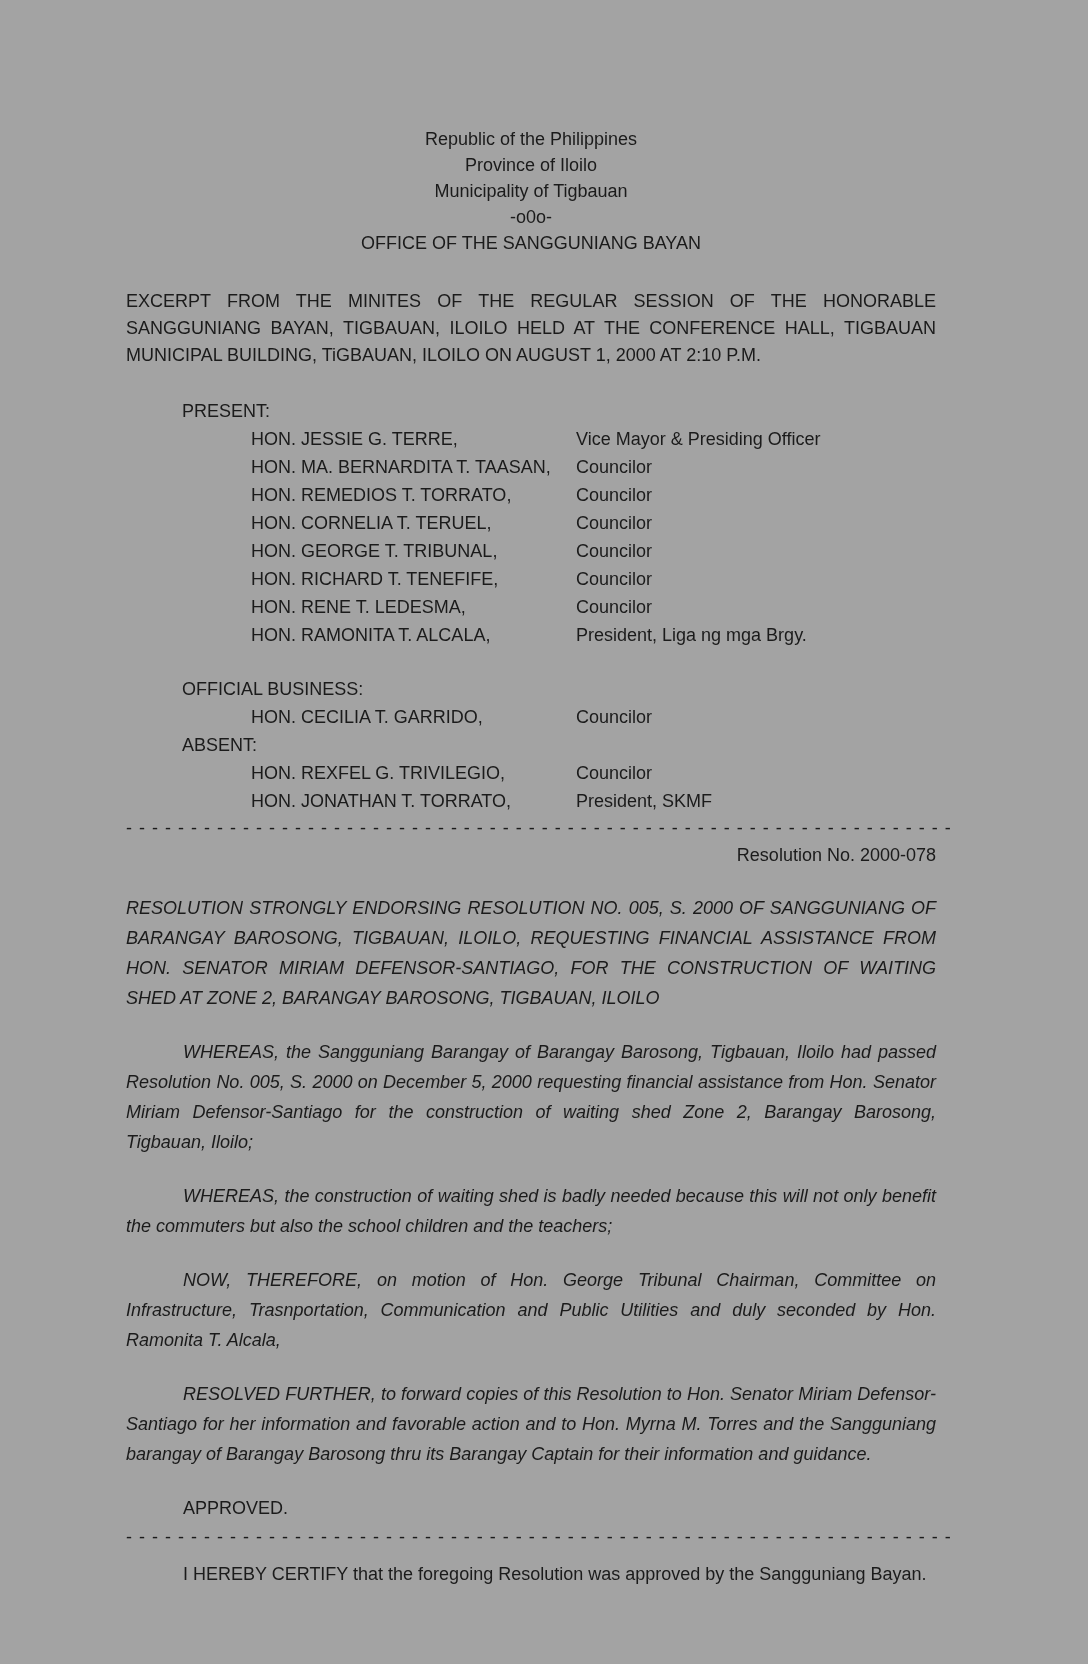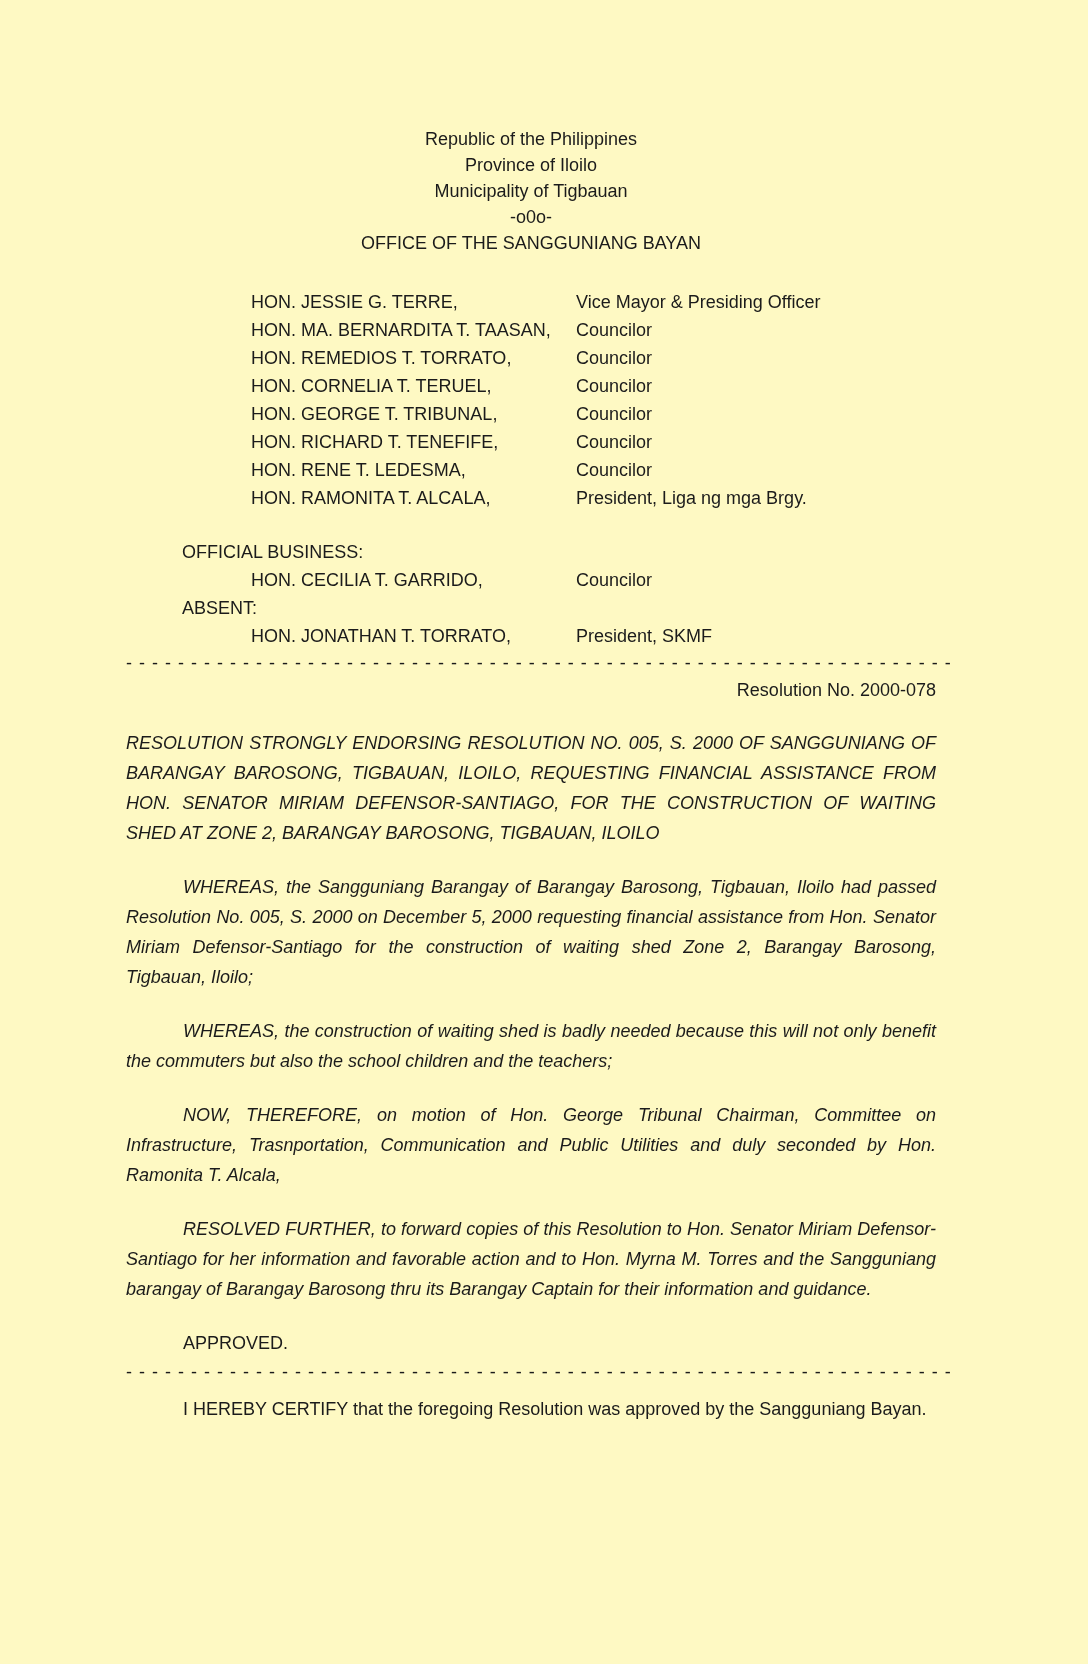--- a/index.html
+++ b/index.html
@@ -4,21 +4,21 @@
 <style>
   html, body {
     margin: 0;
     padding: 0;
     background: #ffffff;
   }
   .page {
     position: relative;
     width: 1088px;
     height: 1664px;
-    background: #fef9c3;
+    background: #a3a3a3;
     color: #1b1b1b;
     font-family: "Liberation Sans", sans-serif;
     font-size: 18px;
     box-sizing: border-box;
     padding: 126px 152px 0 126px; 
     overflow: hidden;
   }
   .doc-header {
     text-align: center;
     line-height: 26px;
@@ -80,21 +80,23 @@
 <div class="page">
 
   <header class="doc-header">
     <div>Republic of the Philippines</div>
     <div>Province of Iloilo</div>
     <div>Municipality of Tigbauan</div>
     <div>-o0o-</div>
     <div>OFFICE OF THE SANGGUNIANG BAYAN</div>
   </header>
 
+  <p class="excerpt">EXCERPT FROM THE MINITES OF THE REGULAR SESSION OF THE HONORABLE SANGGUNIANG BAYAN, TIGBAUAN, ILOILO HELD AT THE CONFERENCE  HALL, TIGBAUAN MUNICIPAL BUILDING, TiGBAUAN, ILOILO ON AUGUST  1, 2000 AT 2:10 P.M.</p>
 
+  <div class="section-label">PRESENT:</div>
 
   <div>
     <div class="roster-row">
       <span class="name">HON. JESSIE G. TERRE,</span><span class="role">Vice Mayor &amp; Presiding Officer</span>
     </div>
     <div class="roster-row">
       <span class="name">HON. MA. BERNARDITA T. TAASAN,</span><span class="role">Councilor</span>
     </div>
     <div class="roster-row">
       <span class="name">HON. REMEDIOS T. TORRATO,</span><span class="role">Councilor</span>
@@ -121,20 +123,23 @@
   <div>
     <div class="roster-row">
       <span class="name">HON. CECILIA T. GARRIDO,</span><span class="role">Councilor</span>
     </div>
   </div>
 
   <div class="section-label">ABSENT:</div>
 
   <div>
     <div class="roster-row">
+      <span class="name">HON. REXFEL G. TRIVILEGIO,</span><span class="role">Councilor</span>
+    </div>
+    <div class="roster-row">
       <span class="name">HON. JONATHAN T. TORRATO,</span><span class="role">President, SKMF</span>
     </div>
   </div>
 
   <div class="dashed-line">- - - - - - - - - - - - - - - - - - - - - - - - - - - - - - - - - - - - - - - - - - - - - - - - - - - - - - - - - - - - - - - - - - - - - - - - - - - - - - - - - - - - - - - -</div>
 
   <div class="resolution-number">Resolution No. 2000-078</div>
 
   <p class="body-paragraph no-indent">RESOLUTION STRONGLY ENDORSING RESOLUTION NO. 005, S. 2000 OF SANGGUNIANG OF BARANGAY BAROSONG, TIGBAUAN, ILOILO, REQUESTING FINANCIAL ASSISTANCE FROM HON. SENATOR MIRIAM DEFENSOR-SANTIAGO, FOR THE CONSTRUCTION OF WAITING SHED AT ZONE 2, BARANGAY BAROSONG, TIGBAUAN, ILOILO</p>
 

